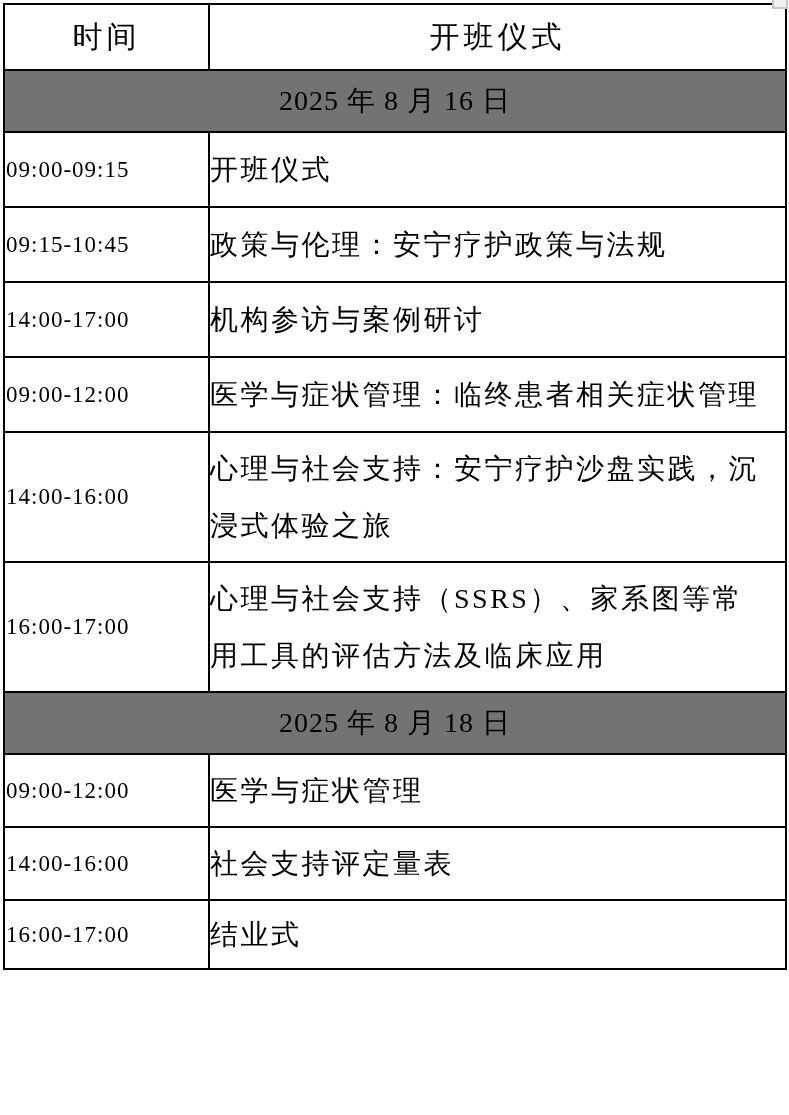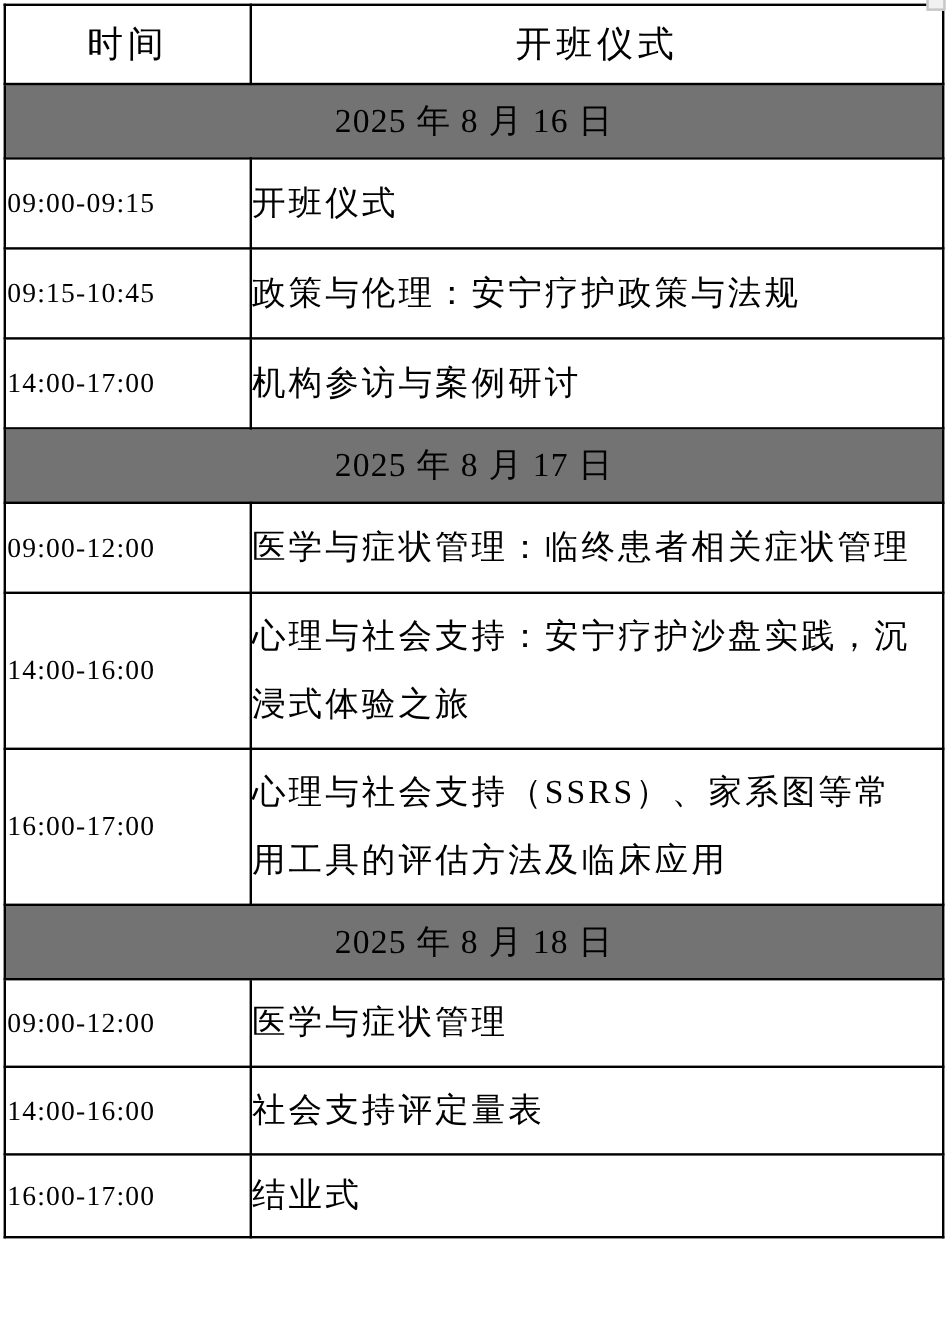--- a/index.html
+++ b/index.html
@@ -104,23 +104,20 @@
       </tr>
       <tr class="h-row">
         <td class="time-cell">09:15-10:45</td>
         <td class="title-cell">政策与伦理：安宁疗护政策与法规</td>
       </tr>
       <tr class="h-row">
         <td class="time-cell">14:00-17:00</td>
         <td class="title-cell">机构参访与案例研讨</td>
       </tr>
 
-      <tr class="h-date">
-        <td class="date-cell" colspan="2">2025 年 8 月 17 日</td>
-      </tr>
       <tr class="h-row">
         <td class="time-cell">09:00-12:00</td>
         <td class="title-cell">医学与症状管理：临终患者相关症状管理</td>
       </tr>
       <tr class="h-row2">
         <td class="time-cell">14:00-16:00</td>
         <td class="title-cell">心理与社会支持：安宁疗护沙盘实践，沉浸式体验之旅</td>
       </tr>
       <tr class="h-row2">
         <td class="time-cell">16:00-17:00</td>

